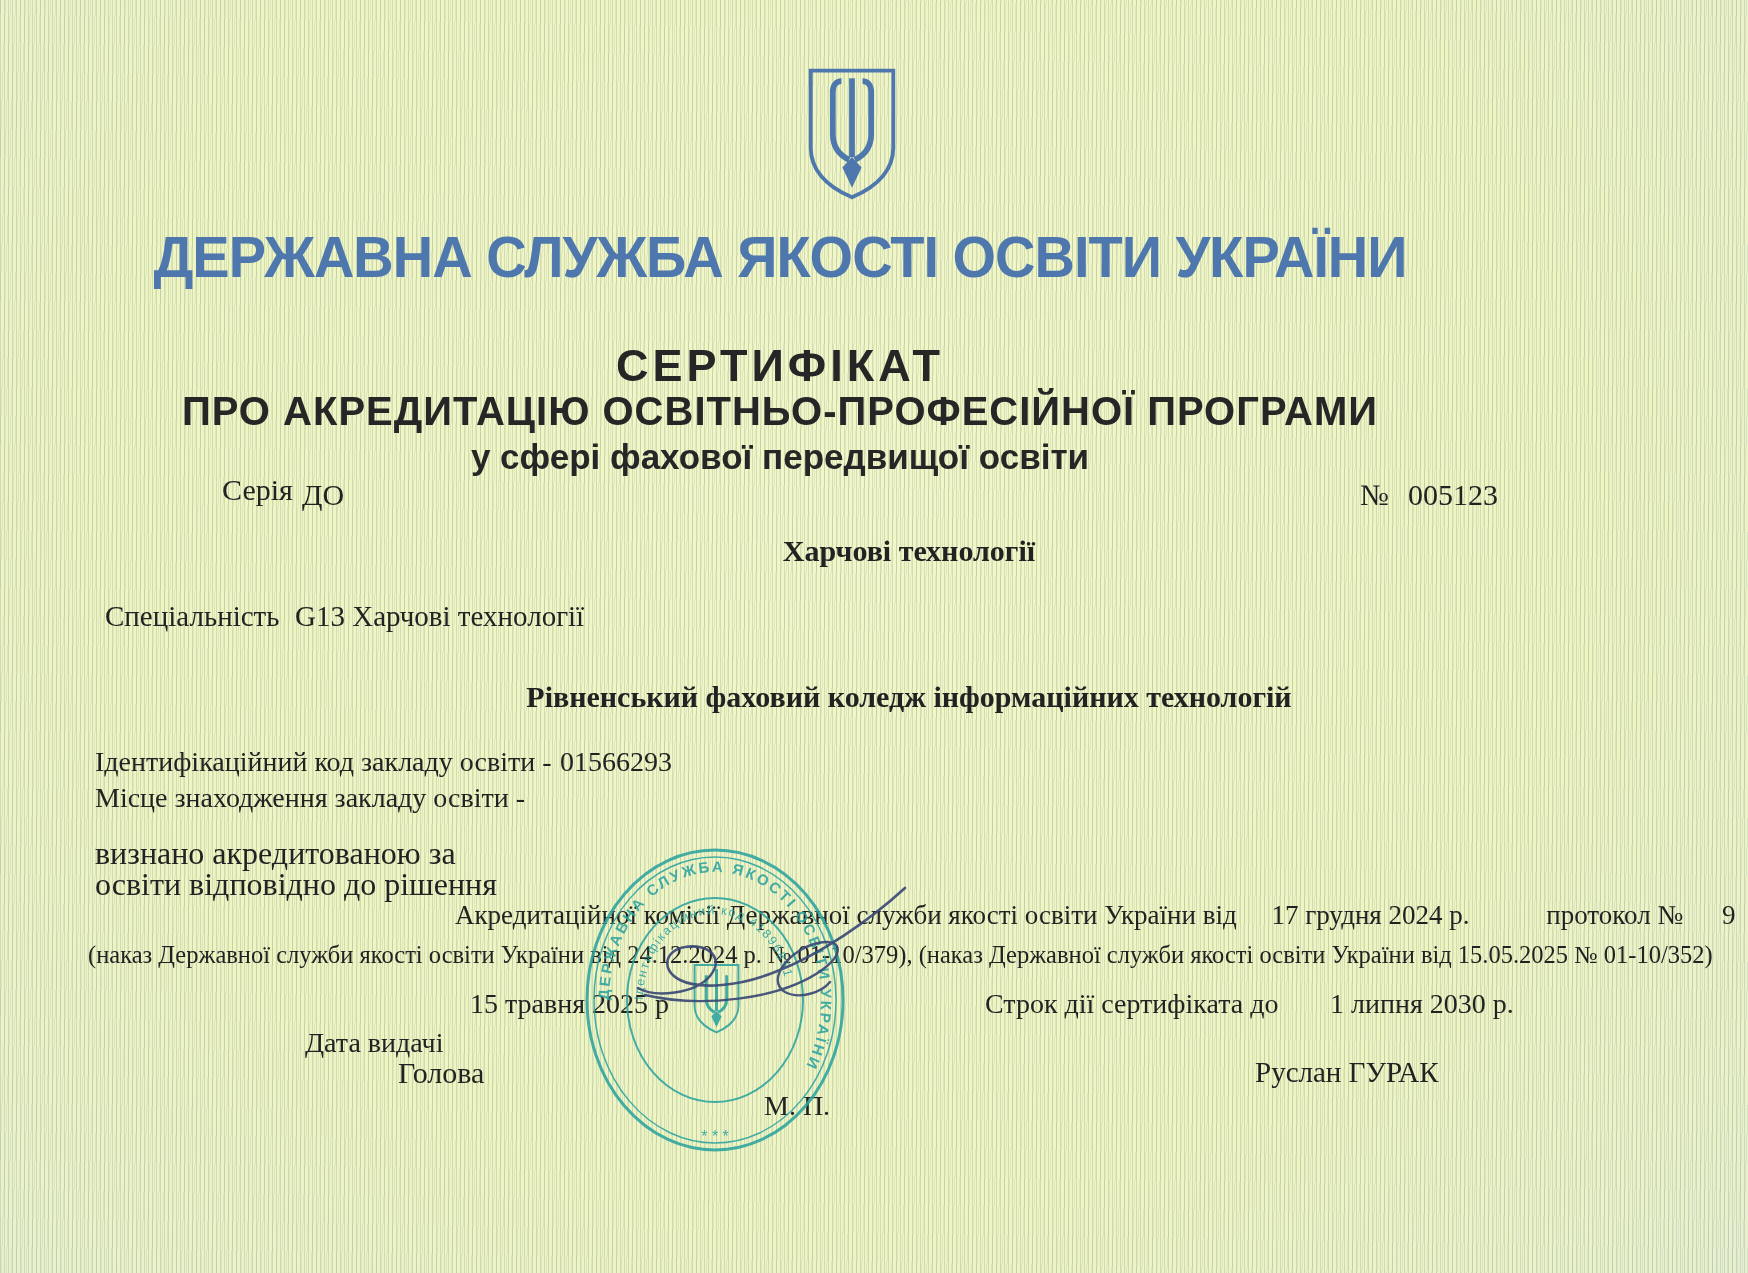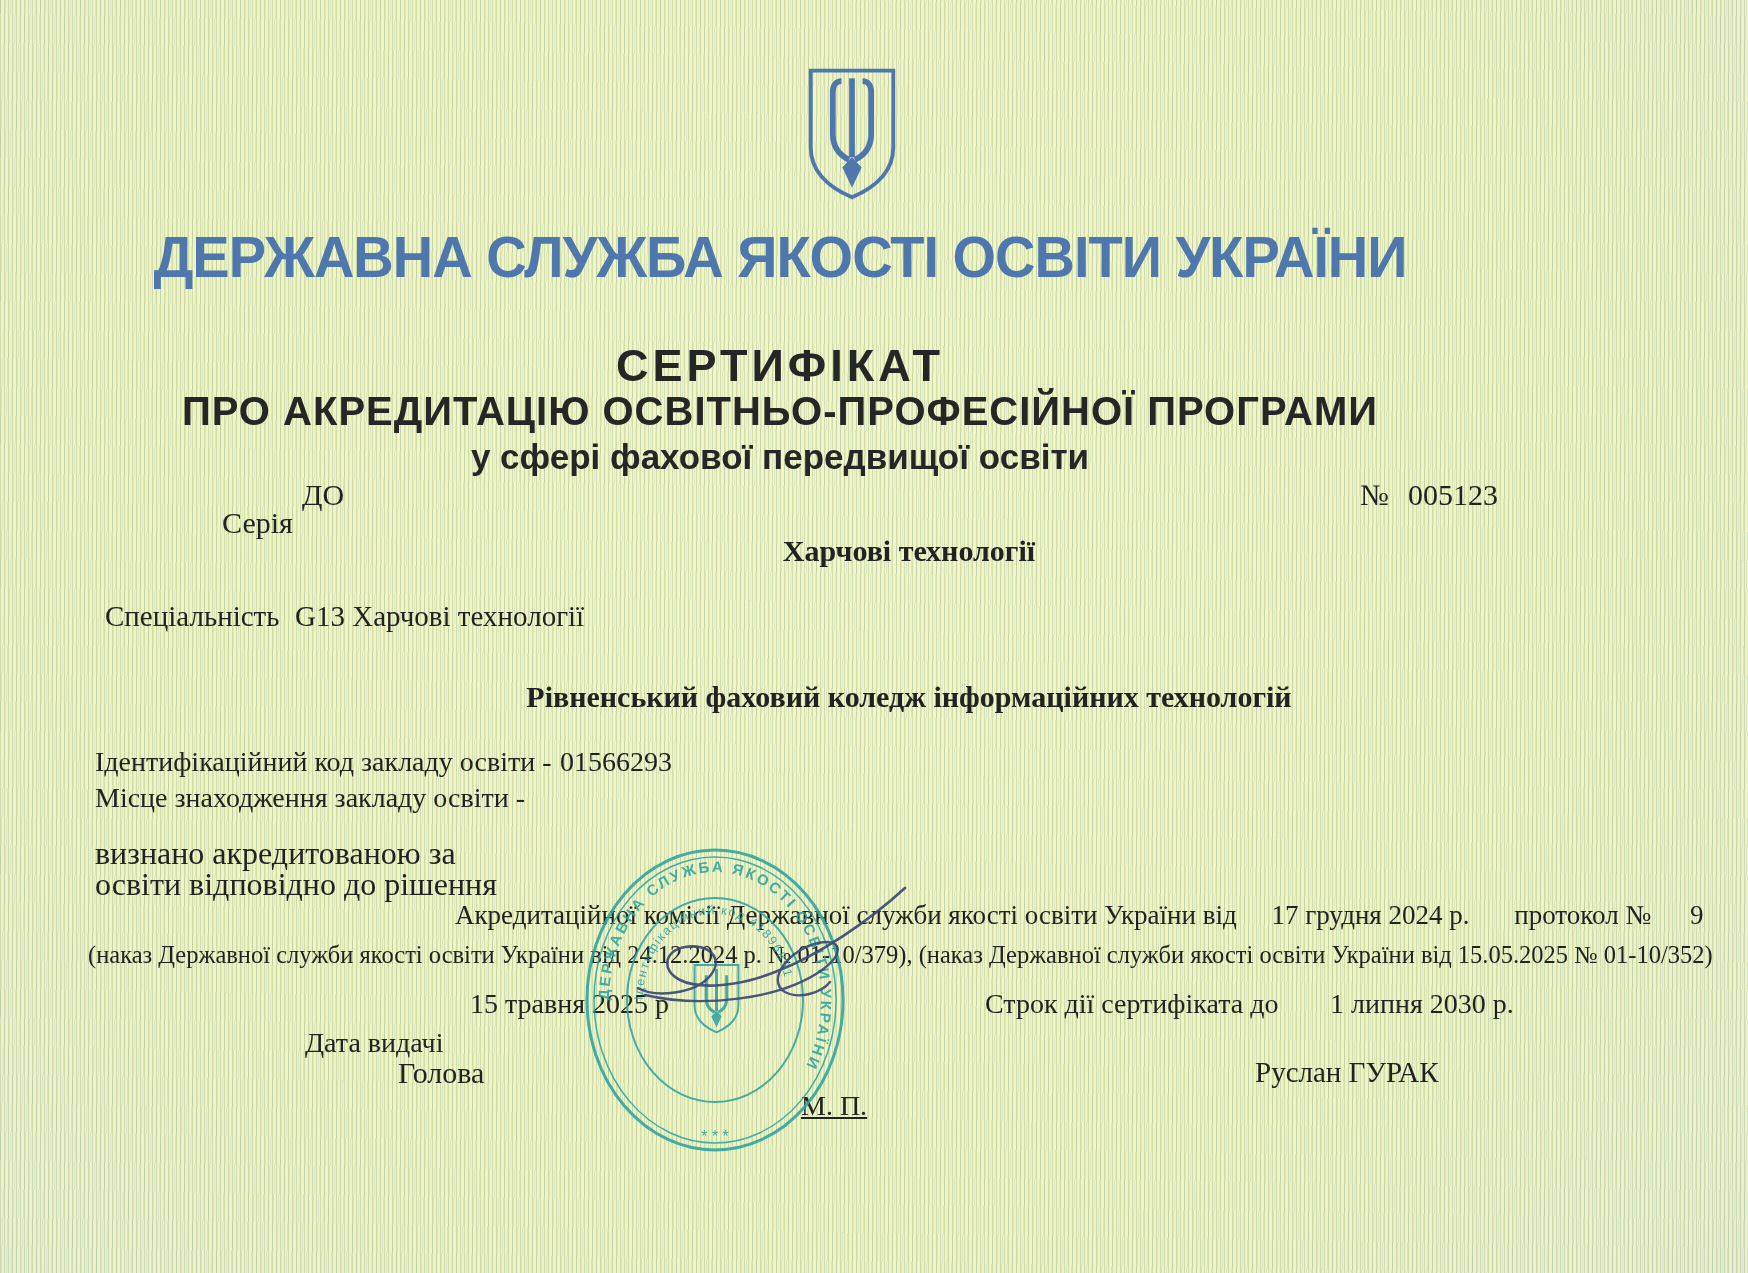--- a/index.html
+++ b/index.html
@@ -42,21 +42,21 @@
     <path d="M70,26 C70,19 66,15 61,15 M70,24 V70 C70,84 63,92 53,97" fill="none" stroke="#4e78ad" stroke-width="6"></path>
     <path d="M50,94 L40,105 L50,126 L60,105 Z" fill="#4e78ad"></path>
   </svg>
 
   <div class="abs center-band sans bold blue agency">ДЕРЖАВНА СЛУЖБА ЯКОСТІ ОСВІТИ УКРАЇНИ</div>
 
   <div class="abs center-band sans bold black cert-title">СЕРТИФІКАТ</div>
   <div class="abs center-band sans bold black cert-subtitle">ПРО АКРЕДИТАЦІЮ ОСВІТНЬО-ПРОФЕСІЙНОЇ ПРОГРАМИ</div>
   <div class="abs center-band sans bold black cert-scope">у сфері фахової передвищої освіти</div>
 
-  <span class="abs serif row-text" style="left:222px;top:506px;font-size:30px;">Серія</span>
+  <span class="abs serif row-text" style="left:222px;top:473px;font-size:30px;">Серія</span>
   <span class="abs serif row-text" style="left:302px;top:478px;font-size:30px;">ДО</span>
   <span class="abs serif row-text" style="left:1360px;top:478px;font-size:30px;">№</span>
   <span class="abs serif row-text" style="left:1408px;top:478px;font-size:30px;">005123</span>
 
   <div class="abs center-serif serif bold" style="top:534px;font-size:30px;">Харчові технології</div>
 
   <span class="abs serif row-text" style="left:105px;top:600px;font-size:29px;">Спеціальність</span>
   <span class="abs serif row-text" style="left:295px;top:600px;font-size:29px;">G13 Харчові технології</span>
 
   <div class="abs center-serif serif bold" style="top:680px;font-size:30px;">Рівненський фаховий коледж інформаційних технологій</div>
@@ -67,33 +67,33 @@
   <span class="abs serif row-text" style="left:95px;top:782px;">Місце знаходження закладу освіти -</span>
 
   <div class="abs serif" style="left:95px;top:838px;font-size:32px;line-height:31px;">
     <div>визнано акредитованою за</div>
     <div>освіти відповідно до рішення</div>
   </div>
 
   <div class="abs serif row-text" style="left:455px;top:900px;font-size:27px;">
     <span>Акредитаційної комісії Державної служби якості освіти України  від</span>
     <span style="margin-left:28px;">17 грудня 2024 р.</span>
-    <span style="margin-left:38px;">протокол №</span>
+    <span style="margin-left:38px;padding-left:32px;">протокол №</span>
     <span style="margin-left:32px;">9</span>
   </div>
 
   <div class="abs serif" style="left:88px;top:941px;font-size:24.5px;white-space:nowrap;">(наказ Державної служби якості освіти України від 24.12.2024 р. № 01-10/379), (наказ Державної служби якості освіти України від 15.05.2025 № 01-10/352)</div>
 
   <span class="abs serif row-text" style="left:305px;top:988px;margin-top:39px;">Дата видачі</span>
   <span class="abs serif row-text" style="left:470px;top:988px;">15 травня 2025 р</span>
   <span class="abs serif row-text" style="left:985px;top:988px;">Строк дії сертифіката до</span>
   <span class="abs serif row-text" style="left:1330px;top:988px;">1 липня 2030 р.</span>
 
   <span class="abs serif row-text" style="left:398px;top:1056px;font-size:30px;">Голова</span>
-  <span class="abs serif row-text" style="left:801px;top:1090px;text-decoration:underline;">М. П.</span>
+  <span class="abs serif row-text" style="left:764px;top:1090px;">М. П.</span>
   <span class="abs serif row-text" style="left:1255px;top:1056px;font-size:29px;">Руслан ГУРАК</span>
 
   <svg class="abs stamp-svg" style="left:565px;top:830px;width:300px;height:340px;" viewBox="0 0 300 340">
     <defs>
       <path id="outerTextPath" d="M 44,170 A 106,128 0 1 1 256,170 A 106,128 0 1 1 44,170" fill="none"></path>
       <path id="innerTextPath" d="M 78,170 A 72,86 0 1 1 222,170 A 72,86 0 1 1 78,170" fill="none"></path>
     </defs>
     <ellipse cx="150" cy="170" rx="128" ry="150" fill="none" stroke="#2ca49f" stroke-width="3"></ellipse>
     <ellipse cx="150" cy="170" rx="121" ry="143" fill="none" stroke="#2ca49f" stroke-width="1.5"></ellipse>
     <ellipse cx="150" cy="170" rx="88" ry="102" fill="none" stroke="#2ca49f" stroke-width="2"></ellipse>

